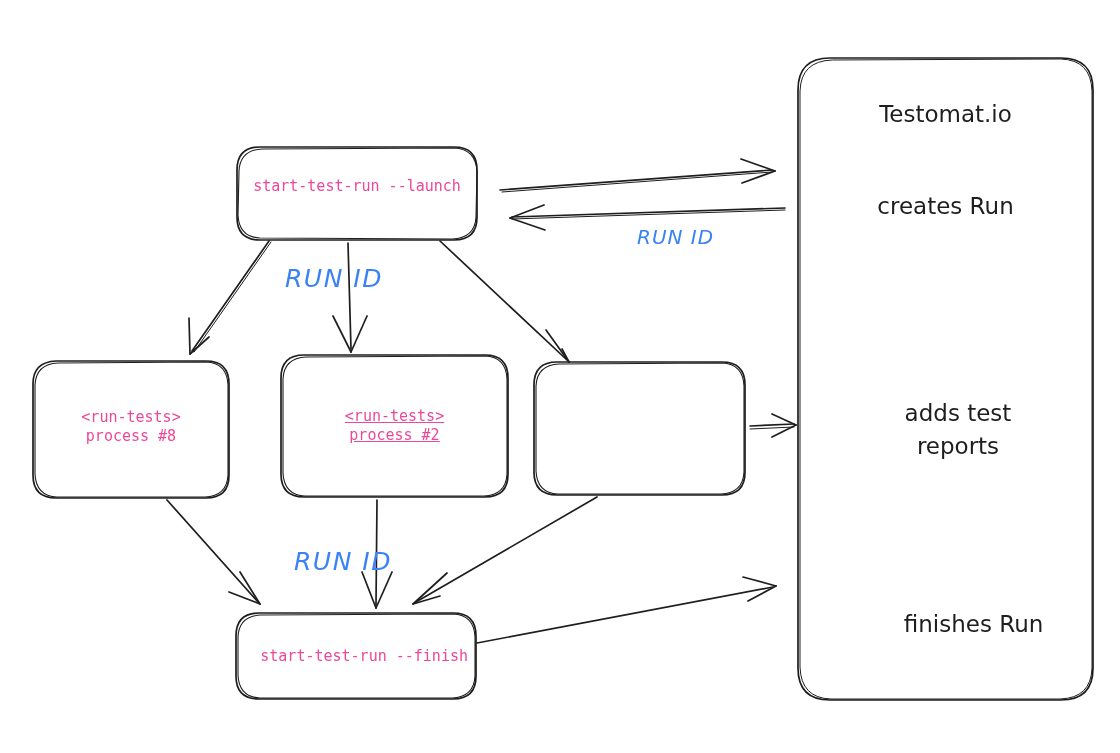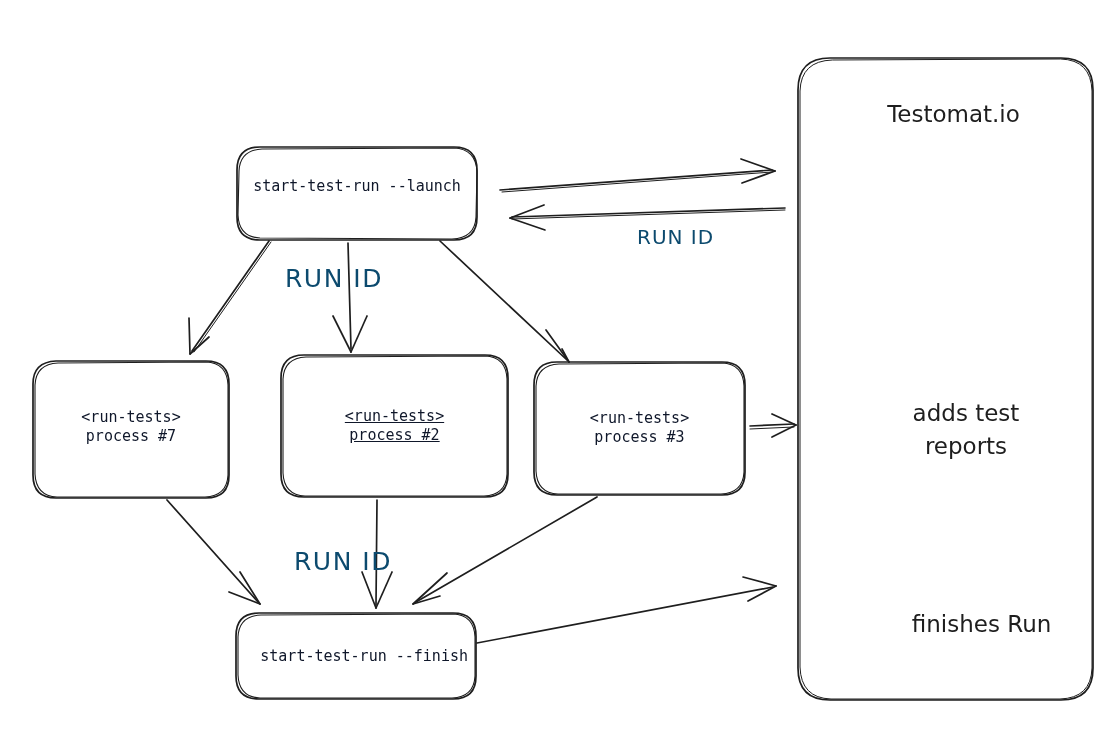--- a/index.html
+++ b/index.html
@@ -22,43 +22,43 @@
     left: 0;
     top: 0;
     width: 1120px;
     height: 753px;
   }
   .node-label {
     position: absolute;
     font-family: "DejaVu Sans Mono", monospace;
     font-size: 15px;
     line-height: 19px;
-    color: #0f172a;
+    color: #ec4899;
     white-space: pre;
     letter-spacing: 0px;
     pointer-events: none;
   }
   .panel-text {
     position: absolute;
     font-family: "DejaVu Sans", sans-serif;
     font-size: 23px;
     line-height: 33px;
     color: #1e1e1e;
     text-align: center;
     white-space: pre-line;
     font-weight: 400;
-    padding-left: 8px;
   }
   .edge-label {
     position: absolute;
     font-family: "DejaVu Sans", sans-serif;
     font-size: 20px;
-    color: #0c4a6e;
+    color: #3b82f6;
     white-space: pre;
     letter-spacing: 1px;
+    font-style: italic;
   }
   .edge-label.big {
     font-size: 25px;
     letter-spacing: 1.5px;
   }
 </style>
 </head>
 <body>
 
 <div id="canvas">
@@ -159,32 +159,31 @@
         <path d="M743 577 L776 586"></path>
         <path d="M748 601 L776 586"></path>
       </g>
 
     </g>
   </svg>
 
   <div class="node-label" style="left:245px; top:177px; width:224px; text-align:center;">start-test-run --launch</div>
 
   <div class="node-label" style="left:33px; top:408px; width:196px; text-align:center;"><span>&lt;run-tests&gt;</span>
-<span>process #7</span></div>
+<span>process #8</span></div>
 
   <div class="node-label" style="left:281px; top:407px; width:227px; text-align:center;text-decoration:underline;"><span>&lt;run-tests&gt;</span>
 <span>process #2</span></div>
 
-  <div class="node-label" style="left:534px; top:409px; width:211px; text-align:center;"><span>&lt;run-tests&gt;</span>
-<span>process #3</span></div>
 
   <div class="node-label" style="left:244px; top:647px; width:224px; text-align:right;">start-test-run --finish</div>
 
   <div class="panel-text" style="left:798px; top:98px; width:295px;">Testomat.io</div>
 
+  <div class="panel-text" style="left:798px; top:190px; width:295px;">creates Run</div>
 
   <div class="panel-text" style="left:798px; top:397px; width:320px;">adds test
 reports</div>
 
   <div class="panel-text" style="left:798px; top:608px; width:295px;margin-left:28px;">finishes Run</div>
 
   <div class="edge-label big" style="left:285px; top:264px;">RUN ID</div>
 
   <div class="edge-label" style="left:637px; top:225px;">RUN ID</div>
 

